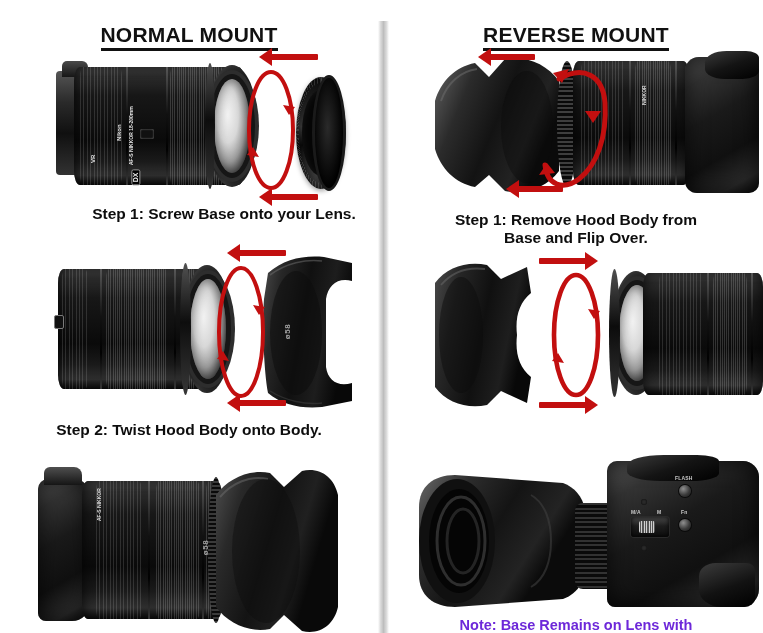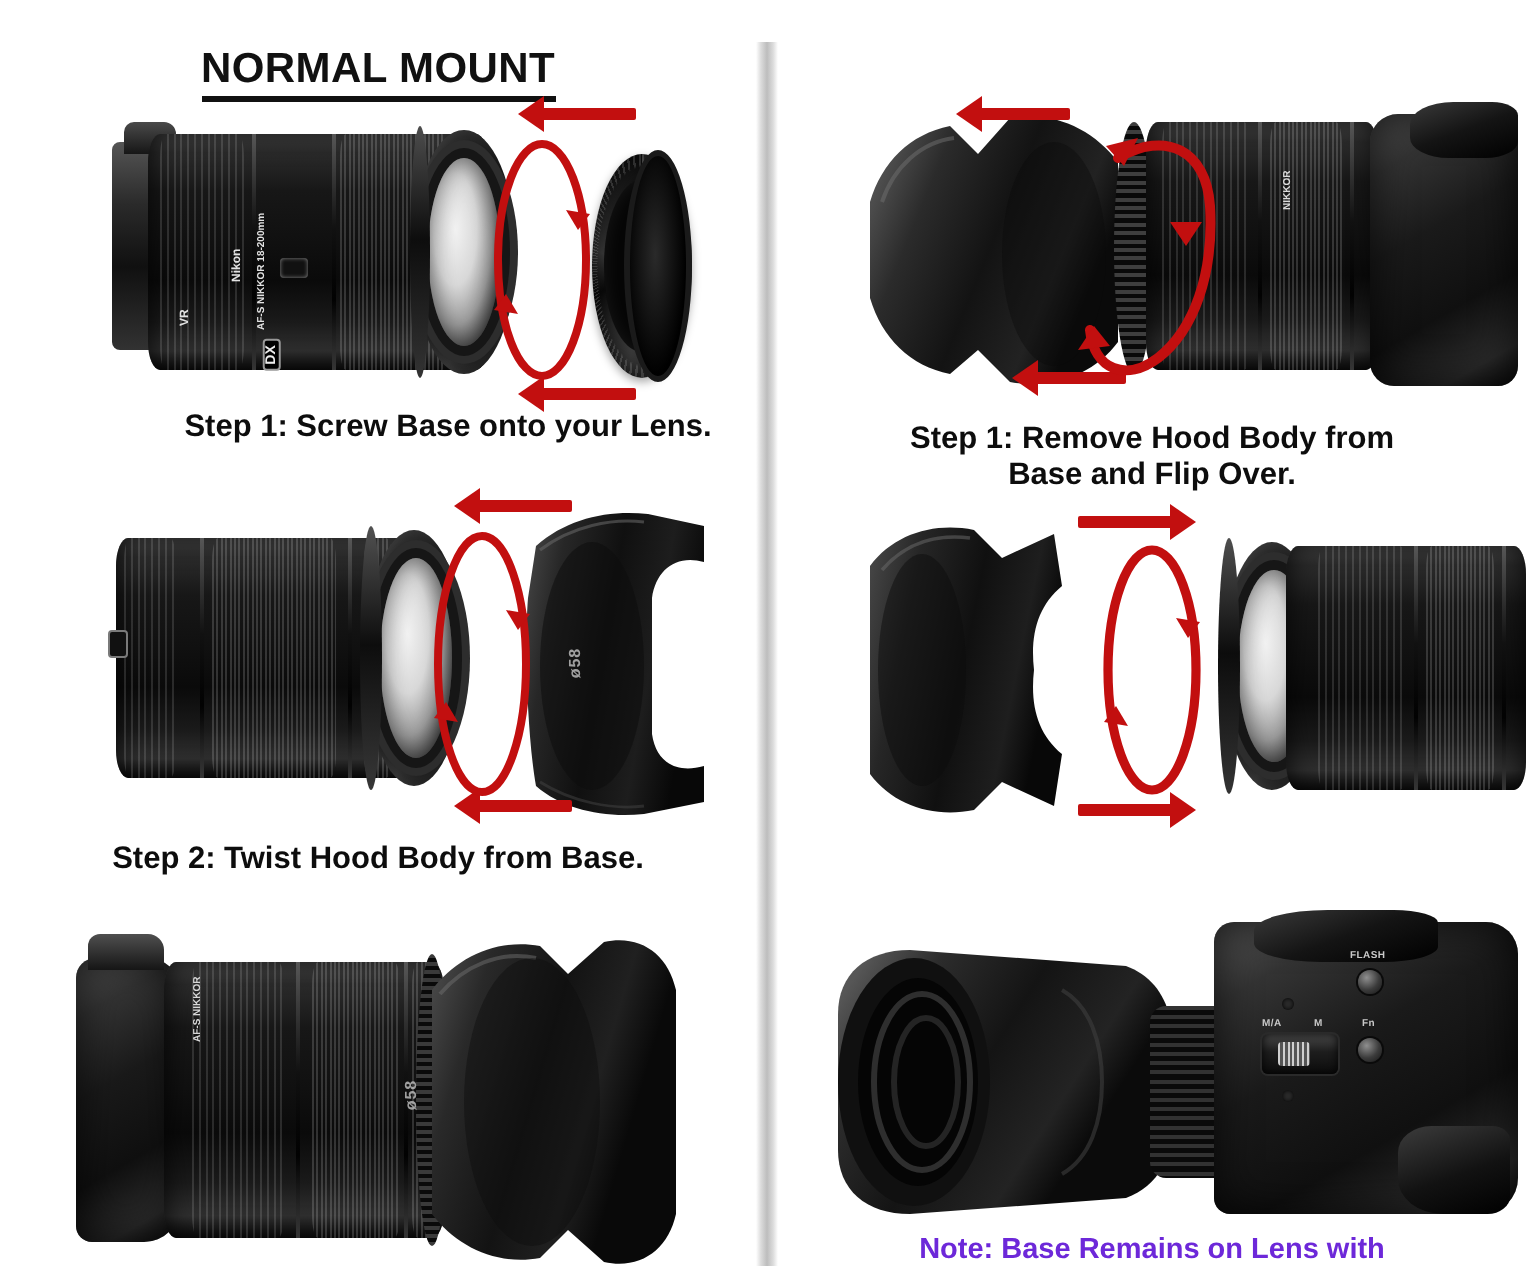--- a/index.html
+++ b/index.html
@@ -270,21 +270,21 @@
       </div>
       <div class="rot-loop" style="left:206px;top:16px;">
         <svg width="70" height="146" viewBox="0 0 70 146">
           <ellipse cx="35" cy="73" rx="22" ry="64" fill="none" stroke="#c20f0f" stroke-width="4"></ellipse>
           <polygon points="53,56 47,46 59,48" fill="#c20f0f"></polygon>
           <polygon points="17,92 23,102 11,100" fill="#c20f0f"></polygon>
         </svg>
       </div>
     </div>
 
-    <div class="caption" style="position:absolute;left:0;top:400px;width:378px;">Step 2: Twist Hood Body from Base.</div>
+    <div class="caption" style="position:absolute;left:0;top:400px;width:378px;">Step 2: Twist Hood Body onto Body.</div>
 
     <div class="fig" style="left:0;top:430px;width:378px;height:200px;">
 
       <div class="cam-body" style="left:38px;top:28px;width:52px;height:142px;"></div>
       <div style="position:absolute;left:44px;top:16px;width:38px;height:18px;border-radius:6px 8px 0 0;background:linear-gradient(to bottom,#4f4f4f,#151515);"></div>
 
       <div class="lens-barrel" style="left:82px;top:30px;width:140px;height:138px;">
         <div class="ribs" style="left:14px;width:46px;"></div>
         <div class="ribs fine" style="left:74px;width:44px;"></div>
         <div class="seam" style="left:66px;"></div>
@@ -315,20 +315,23 @@
         </svg>
         <div class="hood-label" style="left:-16px;top:82px;">ø58</div>
       </div>
     </div>
   </div>
 
   <div class="divider"></div>
 
   <div class="col col-right">
 
+    <div class="panel-title">
+      <span>REVERSE MOUNT</span>
+    </div>
 
     <div class="fig" style="left:0;top:22px;width:374px;height:160px;">
 
       <div style="position:absolute;left:42px;top:12px;width:132px;height:140px;">
         <svg width="132" height="140" viewBox="0 0 132 140">
           <defs>
             <linearGradient id="hg3" x1="0.1" y1="0" x2="1" y2="0.4">
               <stop offset="0%" stop-color="#555"></stop>
               <stop offset="24%" stop-color="#2b2b2b"></stop>
               <stop offset="56%" stop-color="#131313"></stop>

